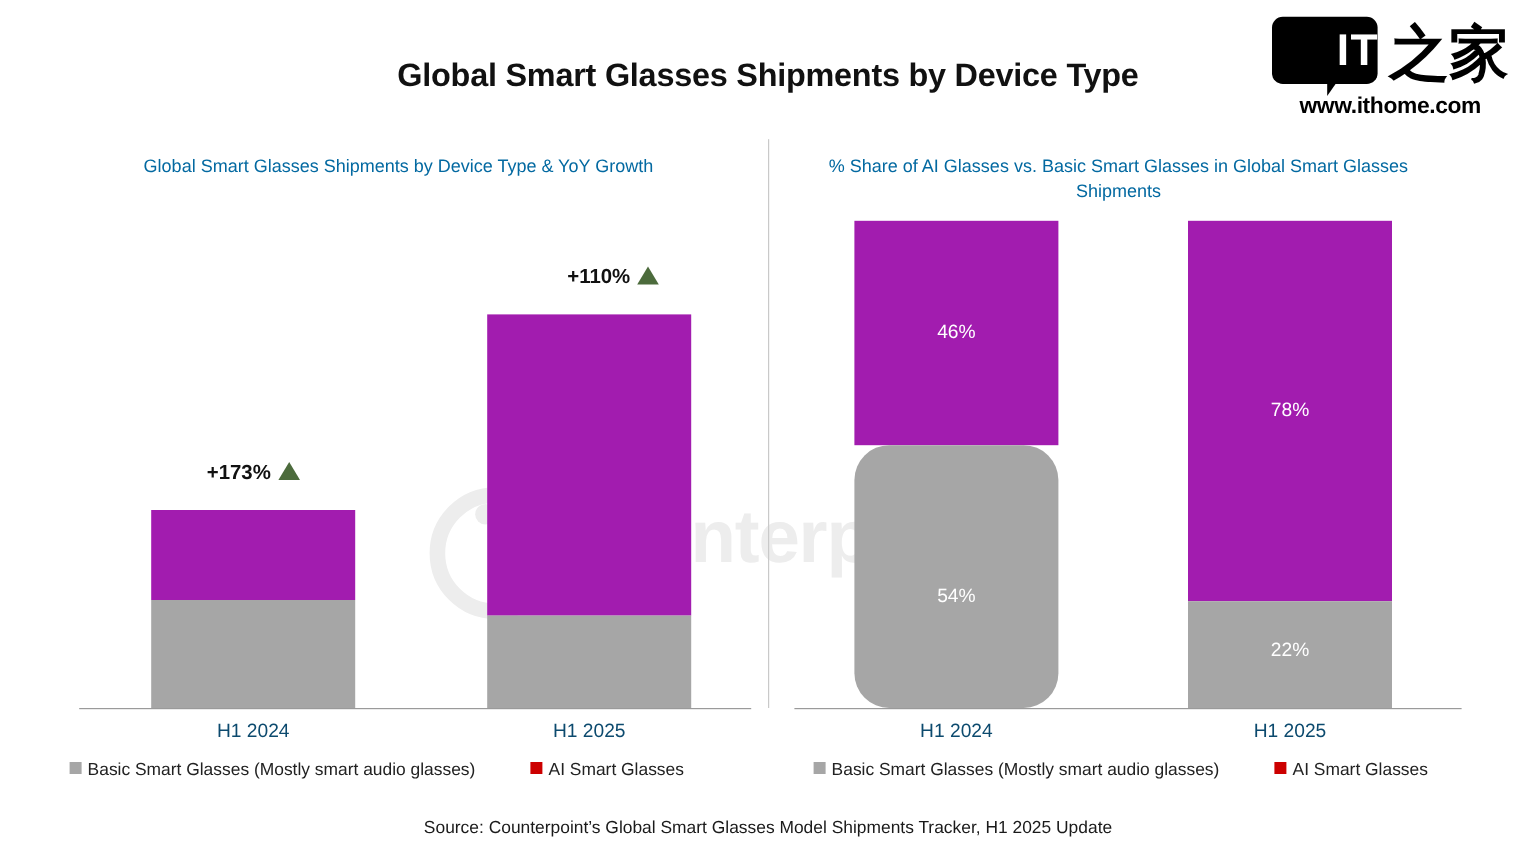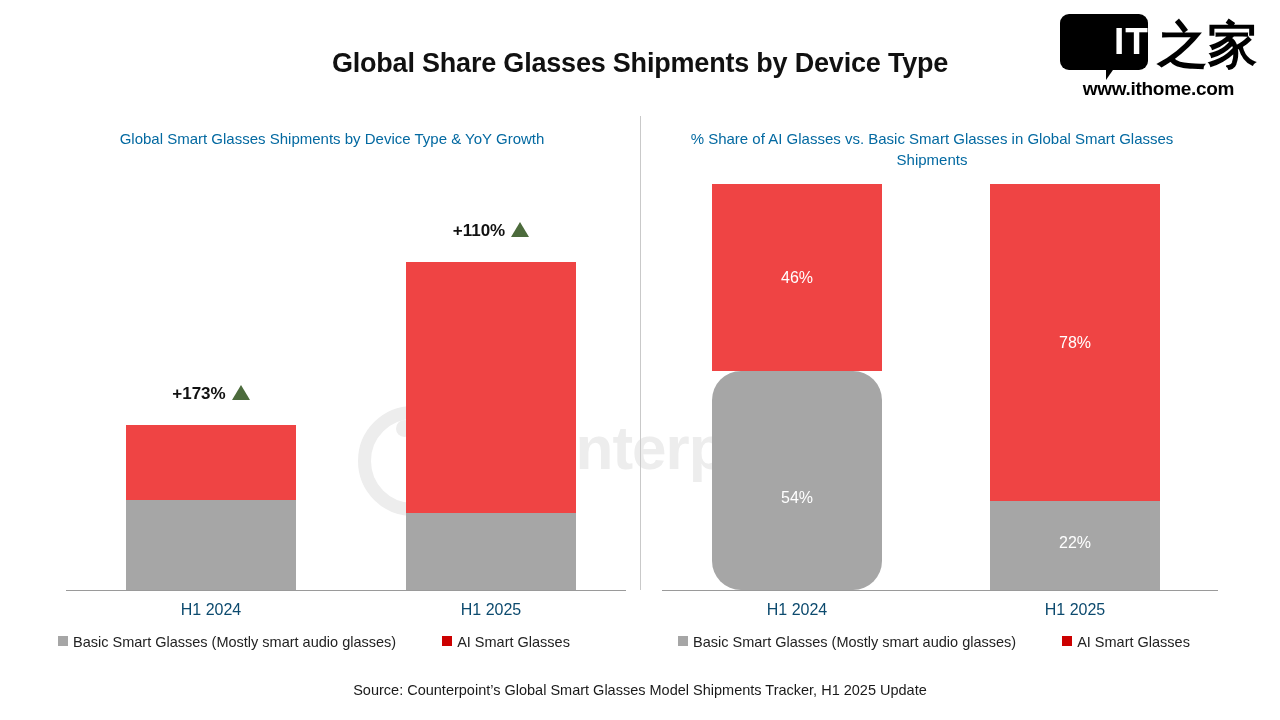--- a/index.html
+++ b/index.html
@@ -130,21 +130,21 @@
 
   .bar-group {
     position: absolute;
     bottom: 0;
   }
   .seg {
     position: absolute;
     left: 0;
     width: 100%;
   }
-  .seg-ai    { background: #ef4444; }
+  .seg-ai    { background: #a21caf; }
   .seg-basic { background: #A6A6A6; }
 
   .seg-label {
     position: absolute;
     left: 0;
     width: 100%;
     text-align: center;
     color: #ffffff;
     font-size: 16px;
     pointer-events: none;
@@ -253,21 +253,21 @@
 </style>
 </head>
 <body>
 
 <div id="watermark">
   <div id="wm-ring"></div>
   <div id="wm-dot"></div>
   <div id="wm-text">Counterpoint</div>
 </div>
 
-<div id="main-title" class="above-wm">Global Share Glasses Shipments by Device Type</div>
+<div id="main-title" class="above-wm">Global Smart Glasses Shipments by Device Type</div>
 
 <div id="logo-block" class="above-wm">
   <span id="logo-mark">
     <span id="logo-bubble"></span>
     <span id="logo-tail"></span>
     <span id="logo-it">IT</span>
   </span><span id="logo-cn">之家</span>
   <div id="logo-url">www.ithome.com</div>
 </div>
 
@@ -285,21 +285,21 @@
 
   <div class="bar-group" style="left:340px; width:170px; height:328px;">
     <div class="seg seg-ai" style="top:0px;   height:251px;"></div>
     <div class="seg seg-basic" style="top:251px; height:77px;"></div>
   </div>
 
   <div class="growth-label" style="left:60px; top:208px; width:170px;">
     <span>+173%</span><span class="tri-up"></span>
   </div>
 
-  <div class="growth-label" style="left:340px; top:45px; width:170px;">
+  <div class="growth-label" style="left:360px; top:45px; width:170px;">
     <span>+110%</span><span class="tri-up"></span>
   </div>
 </div>
 
 <div id="left-axis" class="axis-line"></div>
 
 <div class="xtick above-wm" style="left:126px; width:170px;">H1 2024</div>
 <div class="xtick above-wm" style="left:406px; width:170px;">H1 2025</div>
 
 <div id="right-plot" class="plot above-wm">

